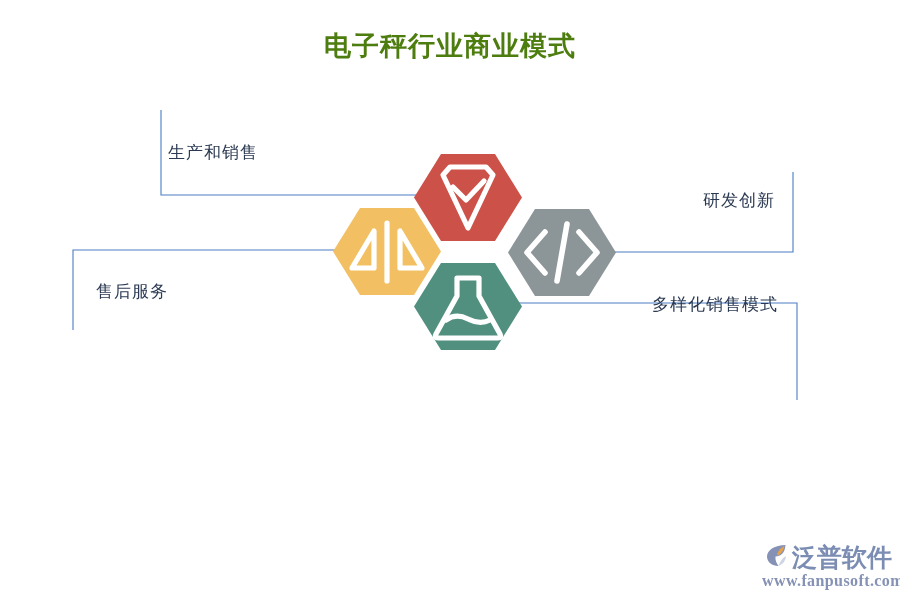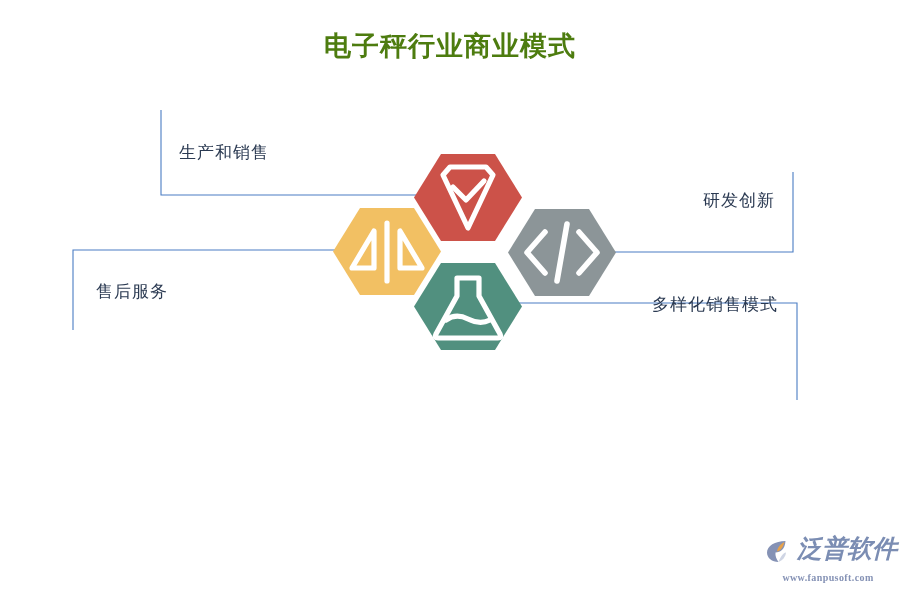--- a/index.html
+++ b/index.html
@@ -44,57 +44,55 @@
   }
   
   .label {
     position: absolute;
     font-size: 17px;
     color: #2b3a52;
     white-space: nowrap;
     letter-spacing: 1px;
     line-height: 1;
   }
-  .label-prod  { left: 179px; top: 144px; }
+  .label-prod  { left: 168px; top: 144px; }
   .label-rd    { left: 703px; top: 192px; }
   .label-after { left: 96px;  top: 283px; }
   .label-div   { left: 652px; top: 296px; }
 
   
   .logo {
     position: absolute;
     left: 762px;
     top: 536px;
     width: 132px;
     height: 58px;
   }
   .logo-row {
     display: flex;
-    align-items: flex-start;
-    gap: 5px;
+    align-items: flex-end;
     height: 34px;
-    font-style: italic;
   }
   .logo-mark {
     width: 30px;
     height: 30px;
     flex: 0 0 30px;
   }
   .logo-cn {
     font-family: "Liberation Sans", "DejaVu Sans", sans-serif;
     font-size: 25px;
     font-weight: bold;
     color: #7b8db3;
     letter-spacing: 0px;
     line-height: 1;
     white-space: nowrap;
   }
   .logo-url {
     font-family: "Liberation Serif", "DejaVu Serif", serif;
-    font-size: 10px;
+    font-size: 16px;
     font-weight: bold;
     color: #8592b5;
     letter-spacing: 0.4px;
     margin-top: 2px;
     white-space: nowrap;
     text-align: center;
     width: 132px;
   }
 </style>
 </head>

